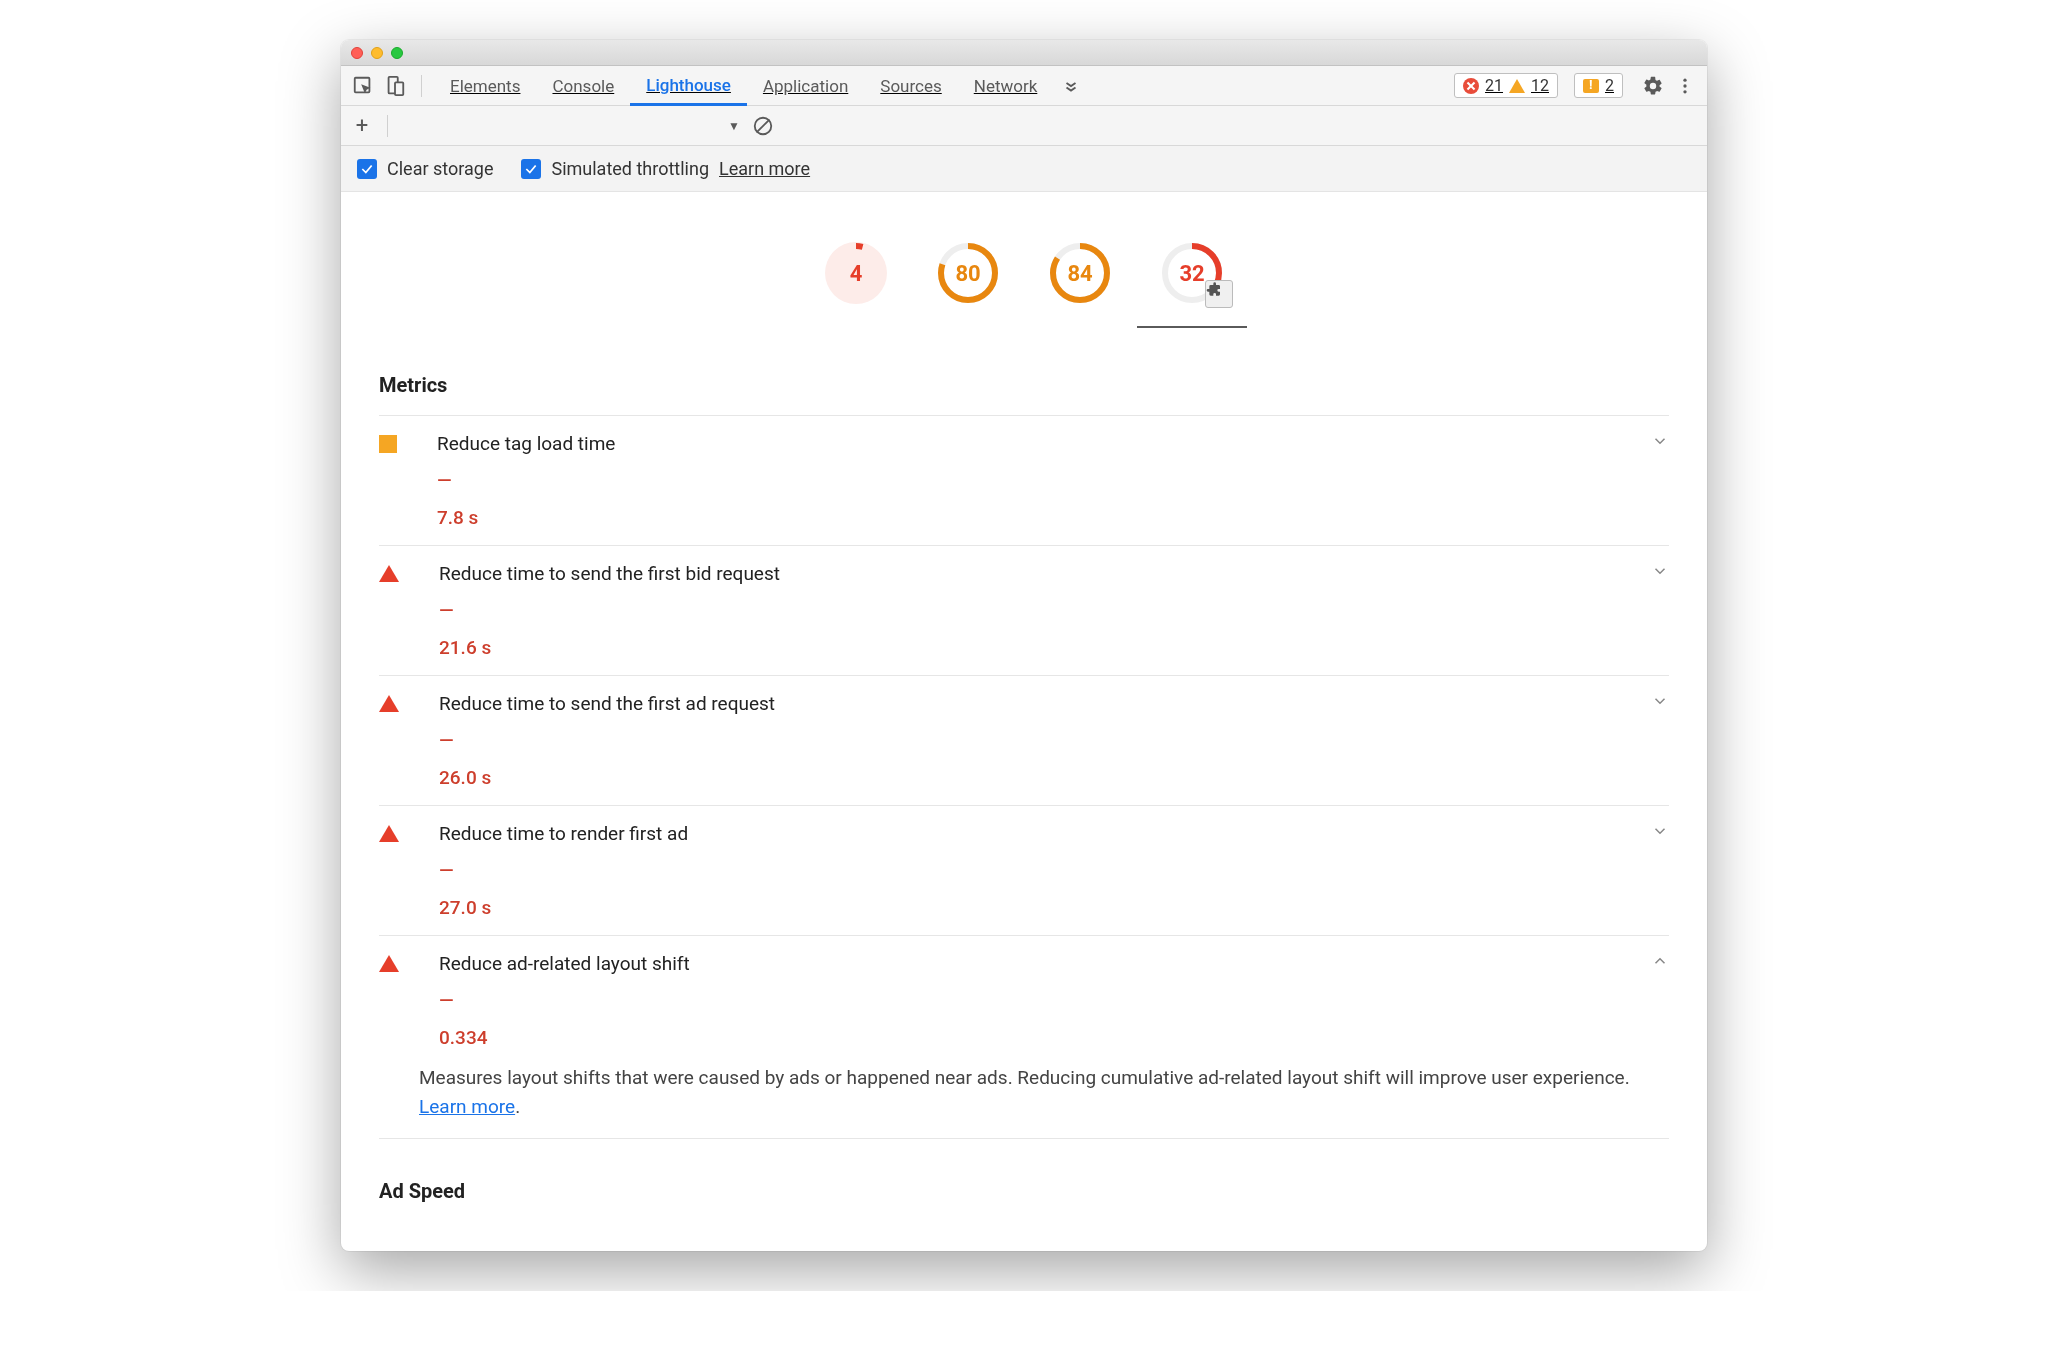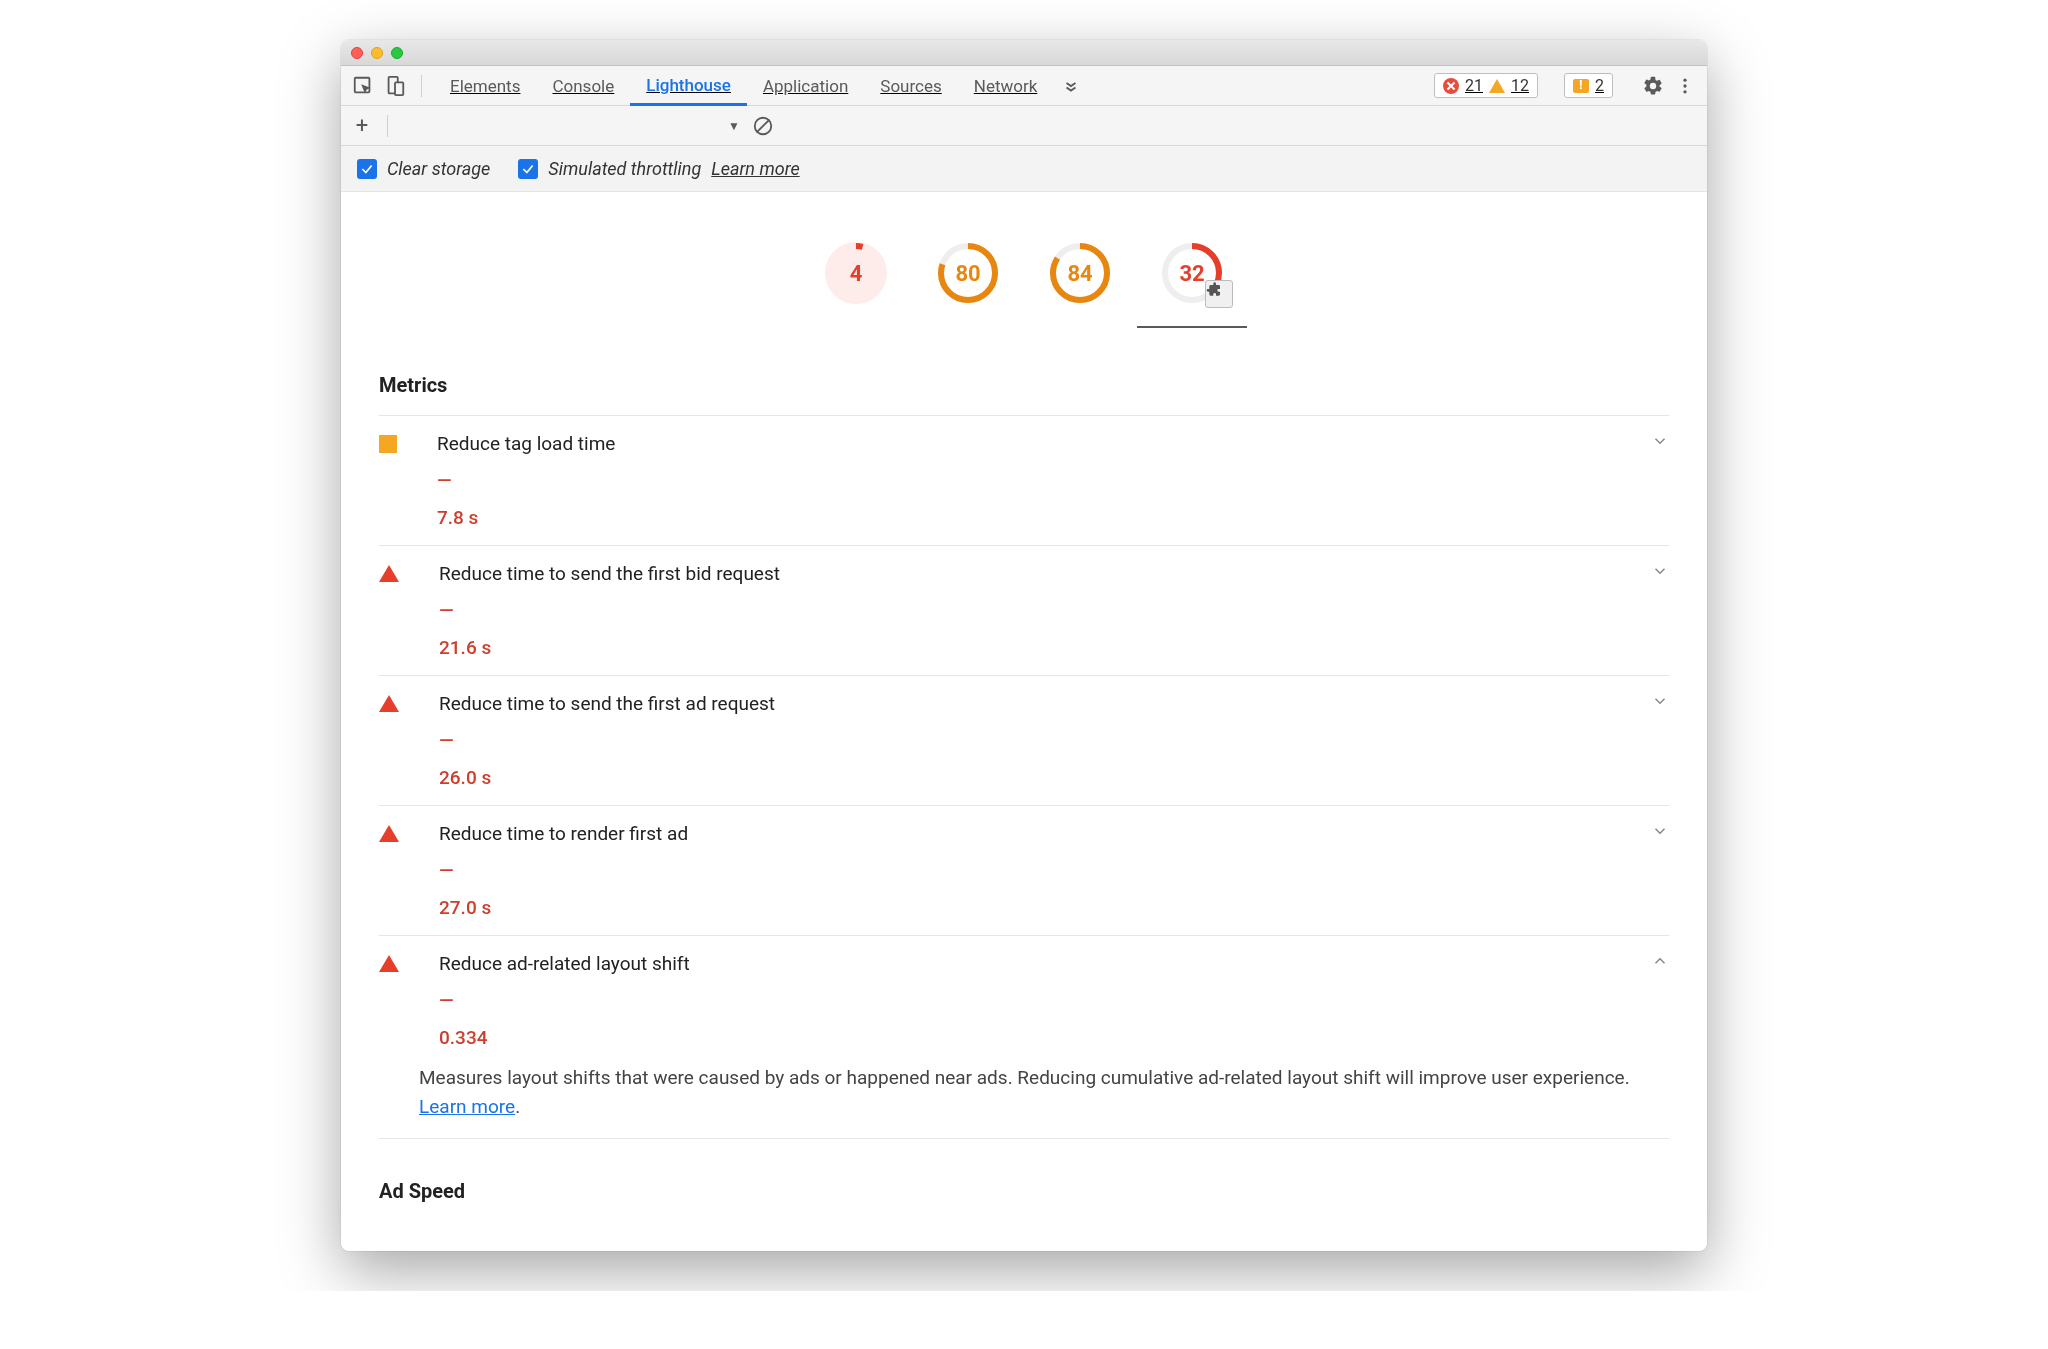--- a/index.html
+++ b/index.html
@@ -45,38 +45,38 @@
   gap: 4px;
   text-decoration: underline;
 }
 .tb-icon { width: 28px; height: 28px; display:flex; align-items:center; justify-content:center; color:#5a5a5a; }
 .tb-sep { width:1px; height:22px; background:#d0d0d0; margin:0 8px; }
 .tabs { display:flex; height:100%; align-items:stretch;}
 .tab { padding: 0 16px; display:flex; align-items:center; font-size:17px; color:#5a5a5a; cursor:pointer; }
 .tab.active { color:#1a73e8; border-bottom: 3px solid #1a73e8; margin-bottom:-1px; font-weight:500;}
 .more-tabs { width:28px; display:flex; align-items:center; justify-content:center; color:#5a5a5a;}
 .spacer { flex:1; }
-.status-box { border:1px solid #bfbfbf; border-radius:3px; padding:2px 8px; display:flex; align-items:center; gap:6px; font-size:16px; color:#333; margin-right:22px; background:#fff;}
+.status-box { border:1px solid #bfbfbf; border-radius:3px; padding:2px 8px; display:flex; align-items:center; gap:6px; font-size:16px; color:#333; margin-right:12px; background:#fff;}
 .i-err { width:16px; height:16px; background:#e84c3a; border-radius:50%; position:relative;}
 .i-err::before,.i-err::after{content:'';position:absolute;left:7px;top:3px;width:2px;height:10px;background:#fff;}
 .i-err::before{transform:rotate(45deg);}
 .i-err::after{transform:rotate(-45deg);}
 .i-warn { width:0;height:0;border-left:8px solid transparent;border-right:8px solid transparent;border-bottom:14px solid #f5a623; position:relative;}
 .i-msg { width:16px; height:14px; background:#f5a623; border-radius:2px; position:relative;}
 .i-msg::after{content:'!';position:absolute;left:6px;top:-2px;color:#fff;font-size:13px;font-weight:bold;}
 .gear-icon, .kebab-icon { width:28px; height:28px; display:flex; align-items:center; justify-content:center; color:#5a5a5a;}
 
 .sub-toolbar{ height:40px; background:#f5f5f5; border-bottom:1px solid #d8d8d8; display:flex; align-items:center; padding:0 8px; gap:12px;}
 .plus-icon{ width:26px; display:flex; justify-content:center; font-size:22px; color:#5a5a5a;}
 .sub-sep{ width:1px; height:22px; background:#d0d0d0;}
 .sub-dd{ flex:0 0 340px; display:flex; justify-content:flex-end;}
 .dd-tri{ color:#5a5a5a; font-size:12px;}
 .ban-icon svg{ width:22px; height:22px; stroke:#5a5a5a; }
 
-.settings-bar{ padding:12px 16px; border-bottom:1px solid #e4e4e4; display:flex; align-items:center; gap:28px; font-size:18px; color:#333; background:#f3f3f3;font-style:italic;}
+.settings-bar{ padding:12px 16px; border-bottom:1px solid #e4e4e4; display:flex; align-items:center; gap:28px; font-size:18px; color:#333; background:#f3f3f3;}
 .cb-wrap{ display:flex; align-items:center; gap:10px;}
 .cb{ width:20px; height:20px; background:#1a73e8; border-radius:3px; display:flex; align-items:center; justify-content:center;}
 .cb svg{ stroke:#fff; stroke-width:3; fill:none;}
 .learn-link{ color:#333; text-decoration:underline;}
 
 .gauges{ padding:50px 0 20px; display:flex; justify-content:center; gap:50px; align-items:center;}
 .gauge{ width:62px; height:62px; position:relative; display:flex; align-items:center; justify-content:center;}
 .gauge-label{ font-size:22px; font-weight:700; position:absolute;}
 .gauge.red-fill{ background:#fdece9; border-radius:50%;}
 .gauge.red-fill .gauge-label{ color:#e63e2a;}

